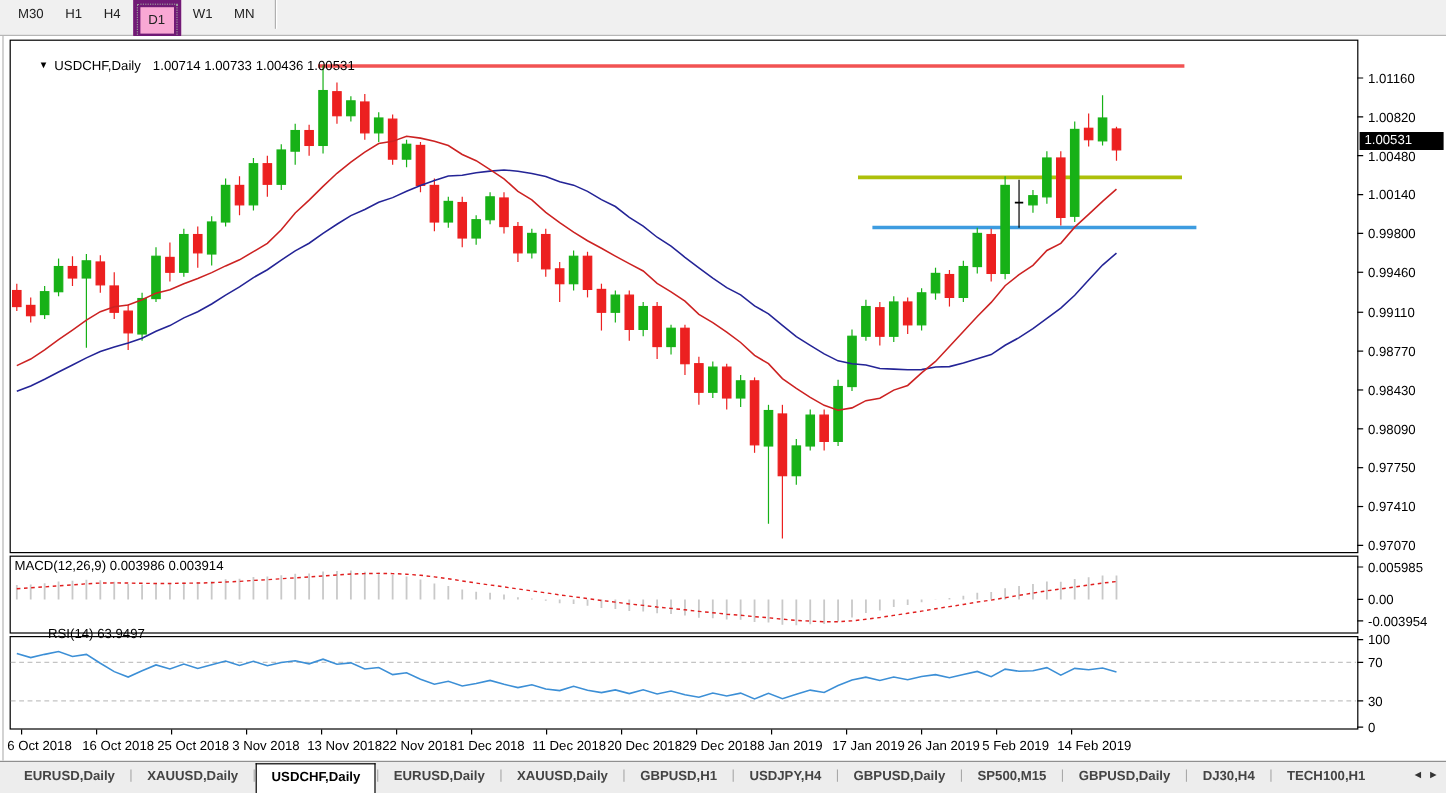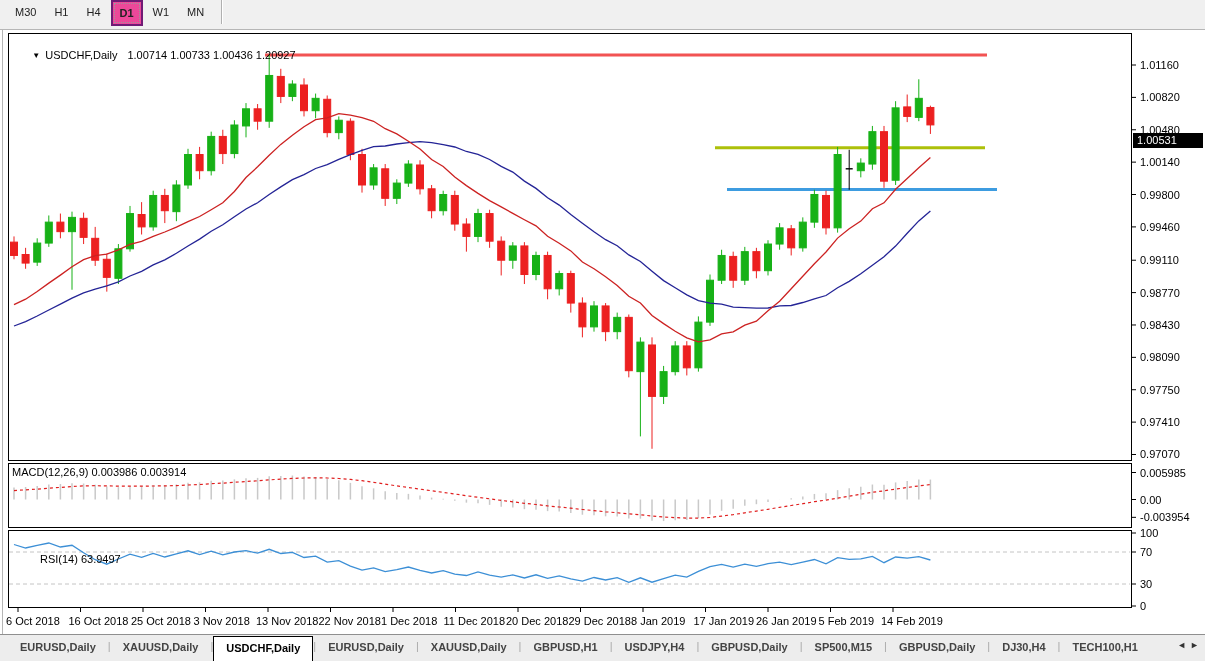--- a/index.html
+++ b/index.html
@@ -3,32 +3,32 @@
 <meta charset="utf-8">
 <style>
   html,body{margin:0;padding:0;background:#f0f0f0;width:1205px;height:661px;overflow:hidden;
     font-family:"Liberation Sans",sans-serif;-webkit-font-smoothing:none;}
   #app{position:relative;width:1205px;height:661px;background:#fff;}
   
   #toolbar{position:absolute;left:0;top:0;width:1205px;height:30px;background:#f0f0f0;
     border-bottom:1px solid #b6b6b6;display:flex;padding-left:6px;box-sizing:border-box;}
   .tfbtn{height:22px;line-height:22px;padding:0 7px;margin:0 1px;font-size:11px;color:#222;
     border:1px solid transparent;background:transparent;cursor:default;}
-  .tfbtn.active{background:#ec4899;border:2px solid #701a75;outline:1px dotted #9a9a9a;outline-offset:-4px;font-weight:bold;}
+  .tfbtn.active{background:#f9a8d4;border:6px solid #701a75;outline:1px dotted #9a9a9a;outline-offset:-4px;}
   .tb-sep{width:1px;height:24px;background:#b0b0b0;margin:0 6px 0 8px;box-shadow:1px 0 0 #fff;}
   
   #chartarea{position:absolute;left:0;top:30px;width:1205px;height:604px;background:#fff;}
   #cv{position:absolute;left:0;top:0;}
   .overlay{position:absolute;font-size:11px;color:#000;white-space:pre;}
   #title{left:14px;top:7px;}
   #title .tri{font-size:8px;position:relative;top:-1px;margin-right:5px;}
   #title .sym{margin-right:10px;}
   #macdlabel{left:12px;top:436px;}
-  #rsilabel{left:12px;top:523px;padding-left:28px;}
-  #pricetag{left:1133px;top:103px;width:70px;height:15px;background:#000;color:#fff;
+  #rsilabel{left:12px;top:493px;padding-left:28px;}
+  #pricetag{left:1133px;top:80px;width:70px;height:15px;background:#000;color:#fff;
     font-size:11px;line-height:15px;padding-left:4px;box-sizing:border-box;}
   
   #tabbar{position:absolute;left:0;top:634px;width:1205px;height:27px;background:#ededed;
     border-top:1px solid #8f8f8f;display:flex;align-items:stretch;overflow:hidden;padding-left:8px;}
   .tab{font-size:11px;color:#444;padding:6px 12px 0 12px;white-space:nowrap;cursor:default;font-weight:bold;}
   .tab.active{background:#fff;border:1px solid #000;border-bottom:none;color:#000;font-weight:bold;margin-top:1px;padding-top:5px;}
   .tabsep{color:#a9a9a9;padding-top:5px;font-size:11px;}
   #tabarrows{position:absolute;right:2px;top:640px;font-size:9px;color:#333;letter-spacing:4px;}
 </style>
 </head>
@@ -367,21 +367,21 @@
         <text x="693.5" y="595" font-size="11" font-family="Liberation Sans, sans-serif" fill="#000">17 Jan 2019</text>
         <line x1="768" y1="578" x2="768" y2="582" stroke="#000"></line>
         <text x="756" y="595" font-size="11" font-family="Liberation Sans, sans-serif" fill="#000">26 Jan 2019</text>
         <line x1="830.5" y1="578" x2="830.5" y2="582" stroke="#000"></line>
         <text x="818.5" y="595" font-size="11" font-family="Liberation Sans, sans-serif" fill="#000">5 Feb 2019</text>
         <line x1="893" y1="578" x2="893" y2="582" stroke="#000"></line>
         <text x="881" y="595" font-size="11" font-family="Liberation Sans, sans-serif" fill="#000">14 Feb 2019</text>
       </svg>
 
     <div class="overlay" id="title">
-      <span class="tri">▼</span><span class="sym">USDCHF,Daily</span><span>1.00714 1.00733 1.00436 1.20927</span>
+      <span class="tri">▼</span><span class="sym">USDCHF,Daily</span><span>1.00714 1.00733 1.00436 1.00531</span>
     </div>
 
     <div class="overlay" id="macdlabel">MACD(12,26,9) 0.003986 0.003914</div>
     <div class="overlay" id="rsilabel">RSI(14) 63.9497</div>
 
     <div class="overlay" id="pricetag">1.00531</div>
   </div>
 
   <div id="tabbar">
       <div class="tab">EURUSD,Daily</div>

